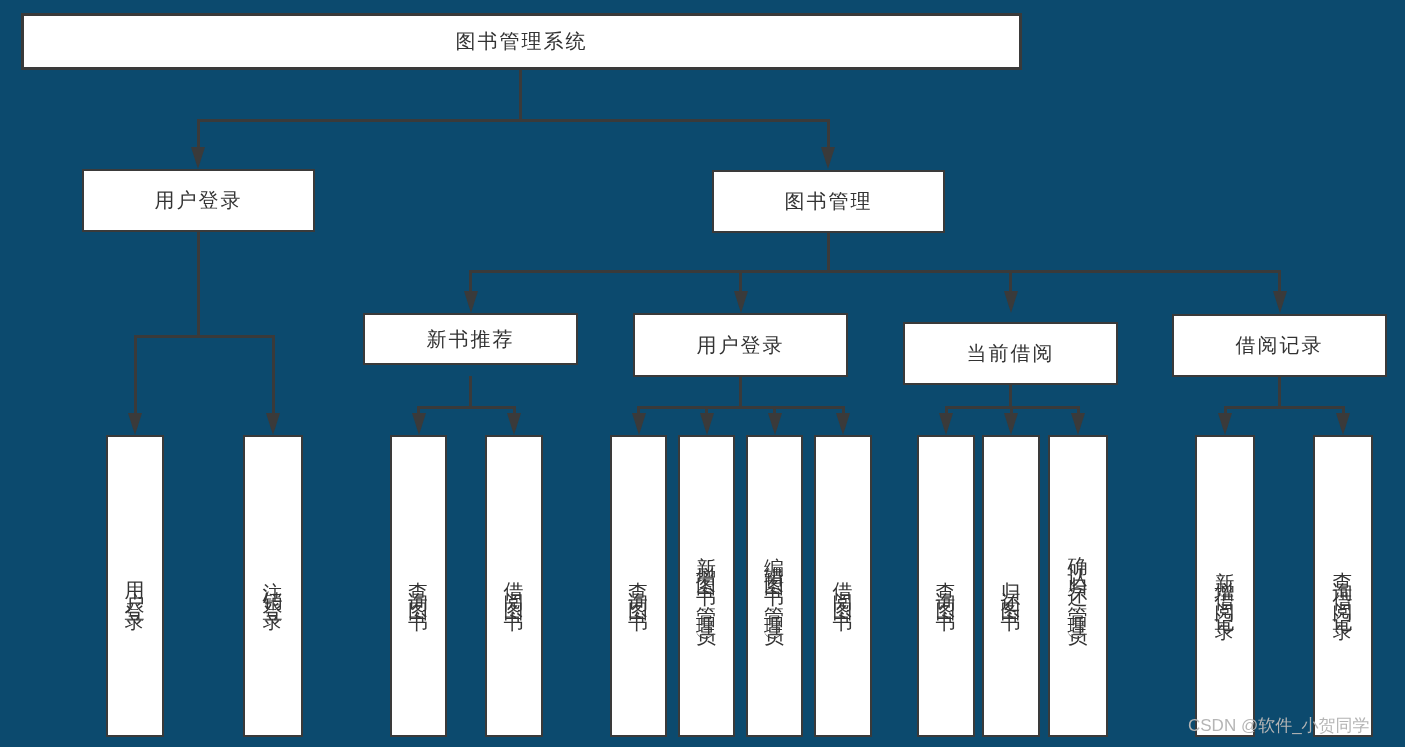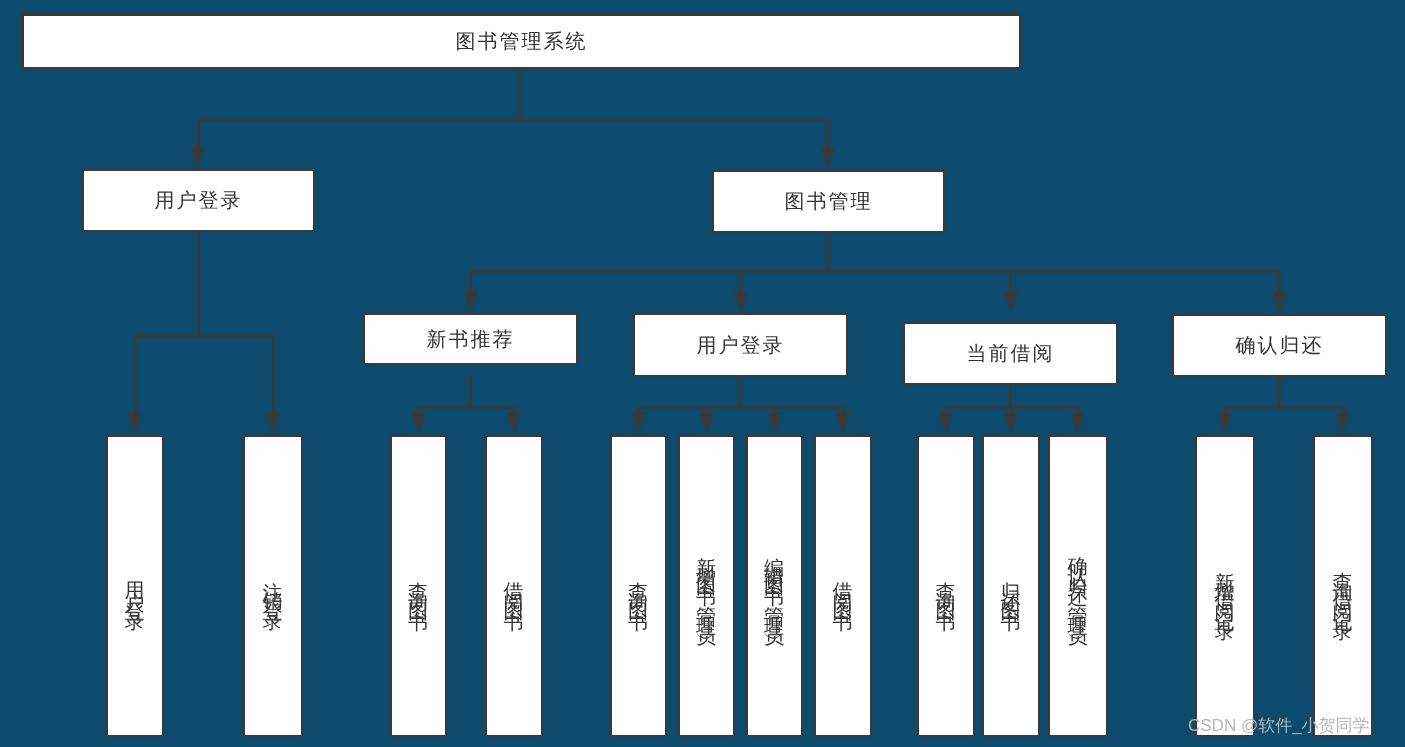--- a/index.html
+++ b/index.html
@@ -78,21 +78,21 @@
   <div class="vline" style="left:739px;top:270px;height:21px;"></div>
   <div class="arrow" style="left:733.5px;top:291px;"></div>
   <div class="vline" style="left:1009px;top:270px;height:21px;"></div>
   <div class="arrow" style="left:1003.5px;top:291px;"></div>
   <div class="vline" style="left:1278px;top:270px;height:21px;"></div>
   <div class="arrow" style="left:1272.5px;top:291px;"></div>
 
   <div class="box" style="left:363px;top:313px;width:215px;height:52px;">新书推荐</div>
   <div class="box" style="left:633px;top:313px;width:215px;height:64px;">用户登录</div>
   <div class="box" style="left:903px;top:313px;width:215px;height:63px;margin-top:9px;">当前借阅</div>
-  <div class="box" style="left:1172px;top:314px;width:215px;height:63px;">确认归还</div>
+  <div class="box" style="left:1172px;top:314px;width:215px;height:63px;">借阅记录</div>
 
   <div class="vline" style="left:469px;top:376px;height:32px;"></div>
   <div class="hline" style="left:417px;top:406px;width:98px;"></div>
   <div class="vline" style="left:417px;top:406px;height:7px;"></div>
   <div class="arrow" style="left:411.5px;top:413px;"></div>
   <div class="vline" style="left:512.5px;top:406px;height:7px;"></div>
   <div class="arrow" style="left:507px;top:413px;"></div>
 
   <div class="vline" style="left:739px;top:377px;height:31px;"></div>
   <div class="hline" style="left:637px;top:406px;width:207px;"></div>

